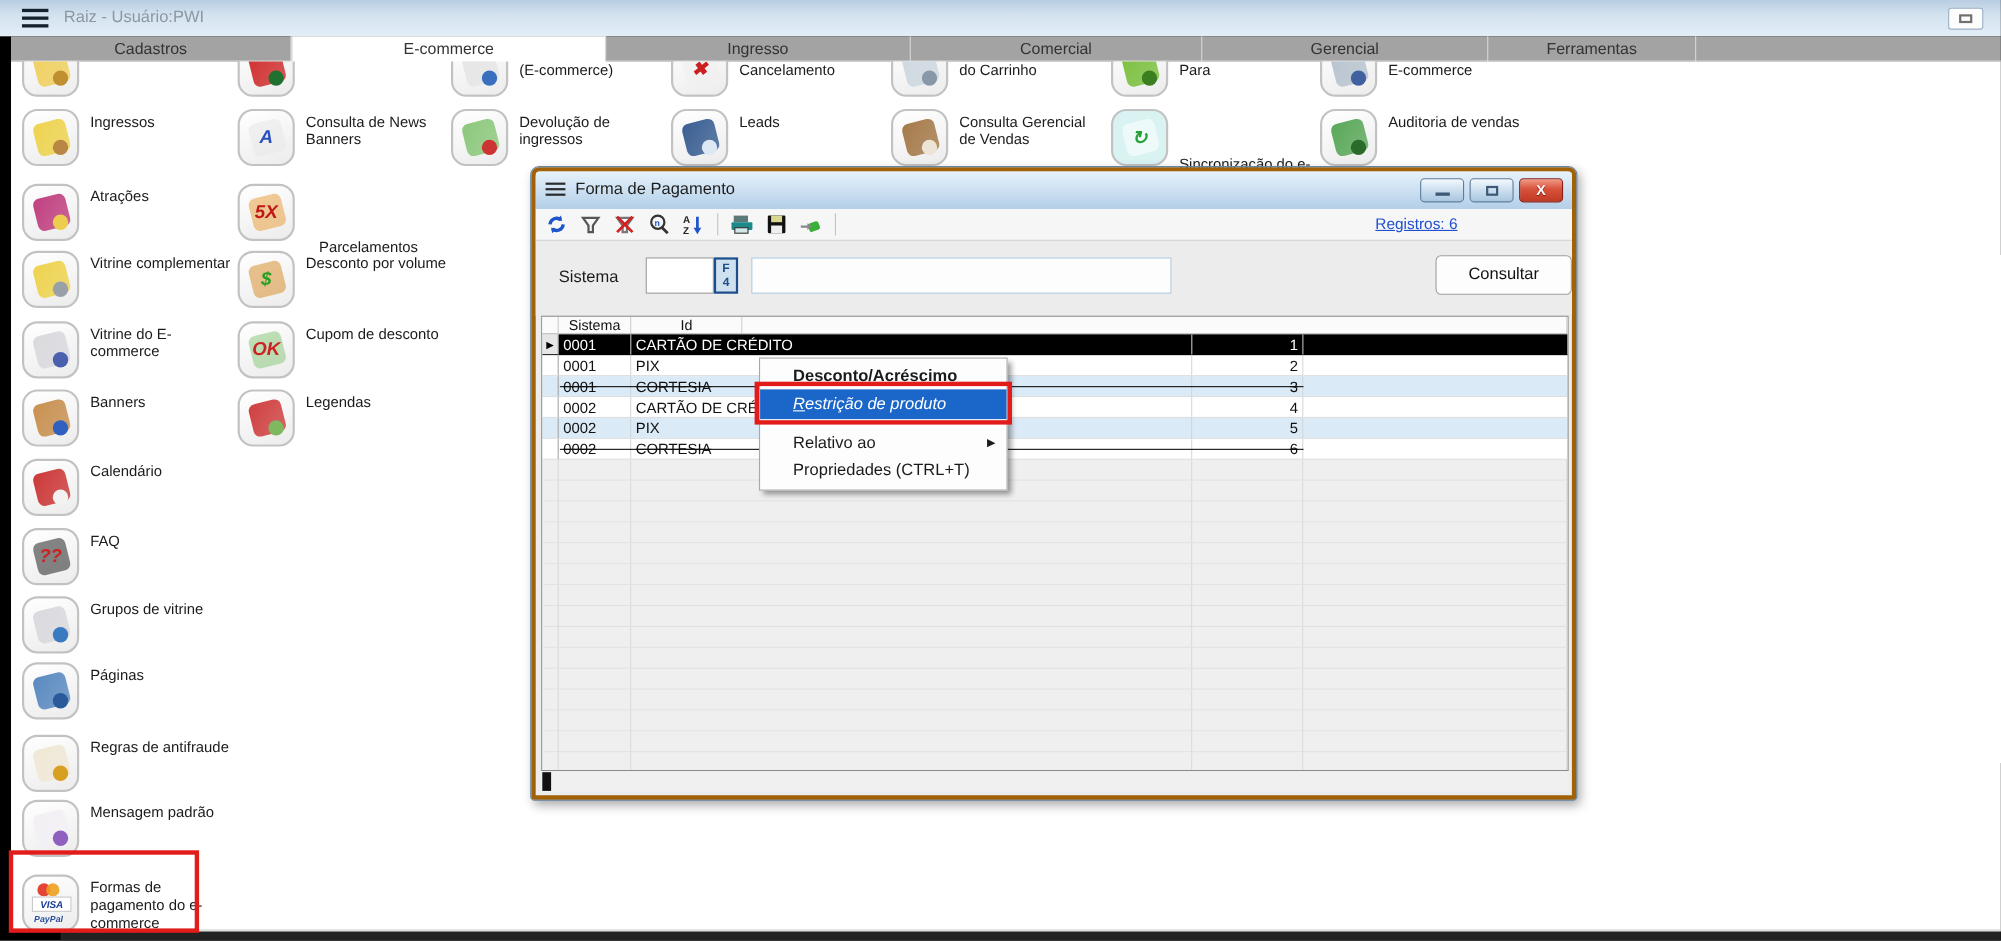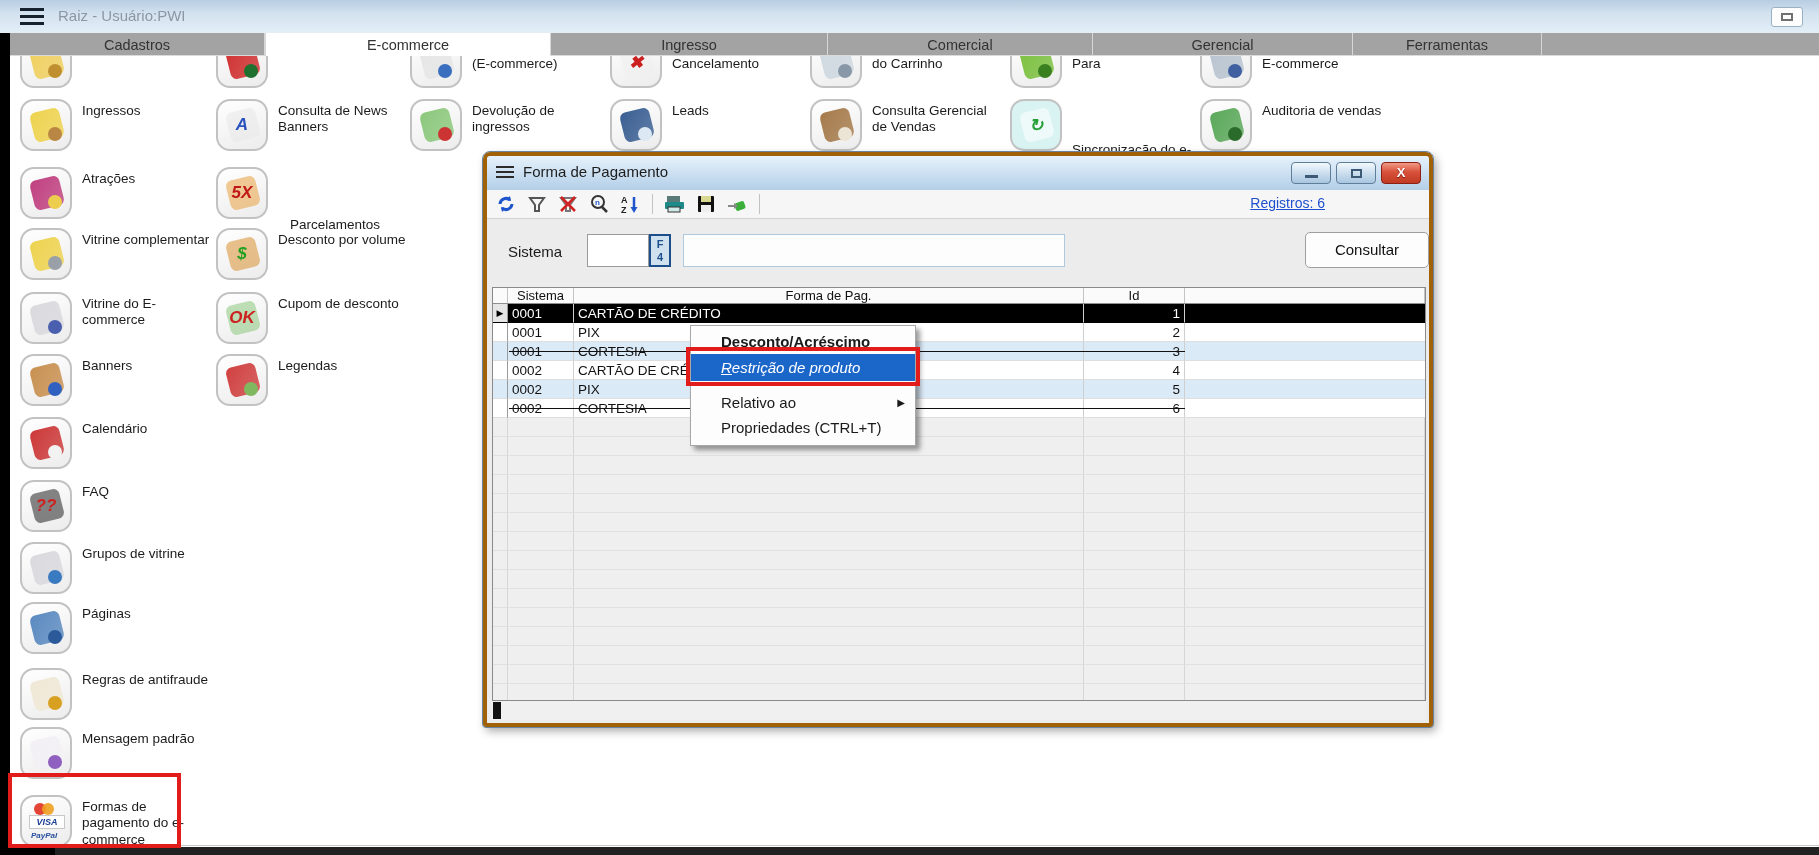--- a/index.html
+++ b/index.html
@@ -435,21 +435,20 @@
       <input class="inp-small" value="" style="">
       <span class="btn-f4" id="btn-f4">F<br>4</span>
       <input class="inp-long" value="" style="">
       <span class="btn-consultar">Consultar</span>
     </div>
 
     <div class="grid" id="grid">
         <div class="g-row g-head">
           <div class="g-cell c-ind"></div>
           <div class="g-cell c-sis">Sistema</div>
-          <div class="g-cell c-forma">Forma de Pag.</div>
           <div class="g-cell c-id">Id</div>
           <div class="g-cell c-fill"></div>
         </div>
         <div class="g-row g-datarow sel">
           <div class="g-cell c-ind">
             <span class="ind-arrow">▶</span>
           </div>
           <div class="g-cell c-sis">
             <span class="cellv">0001</span>
           </div>

